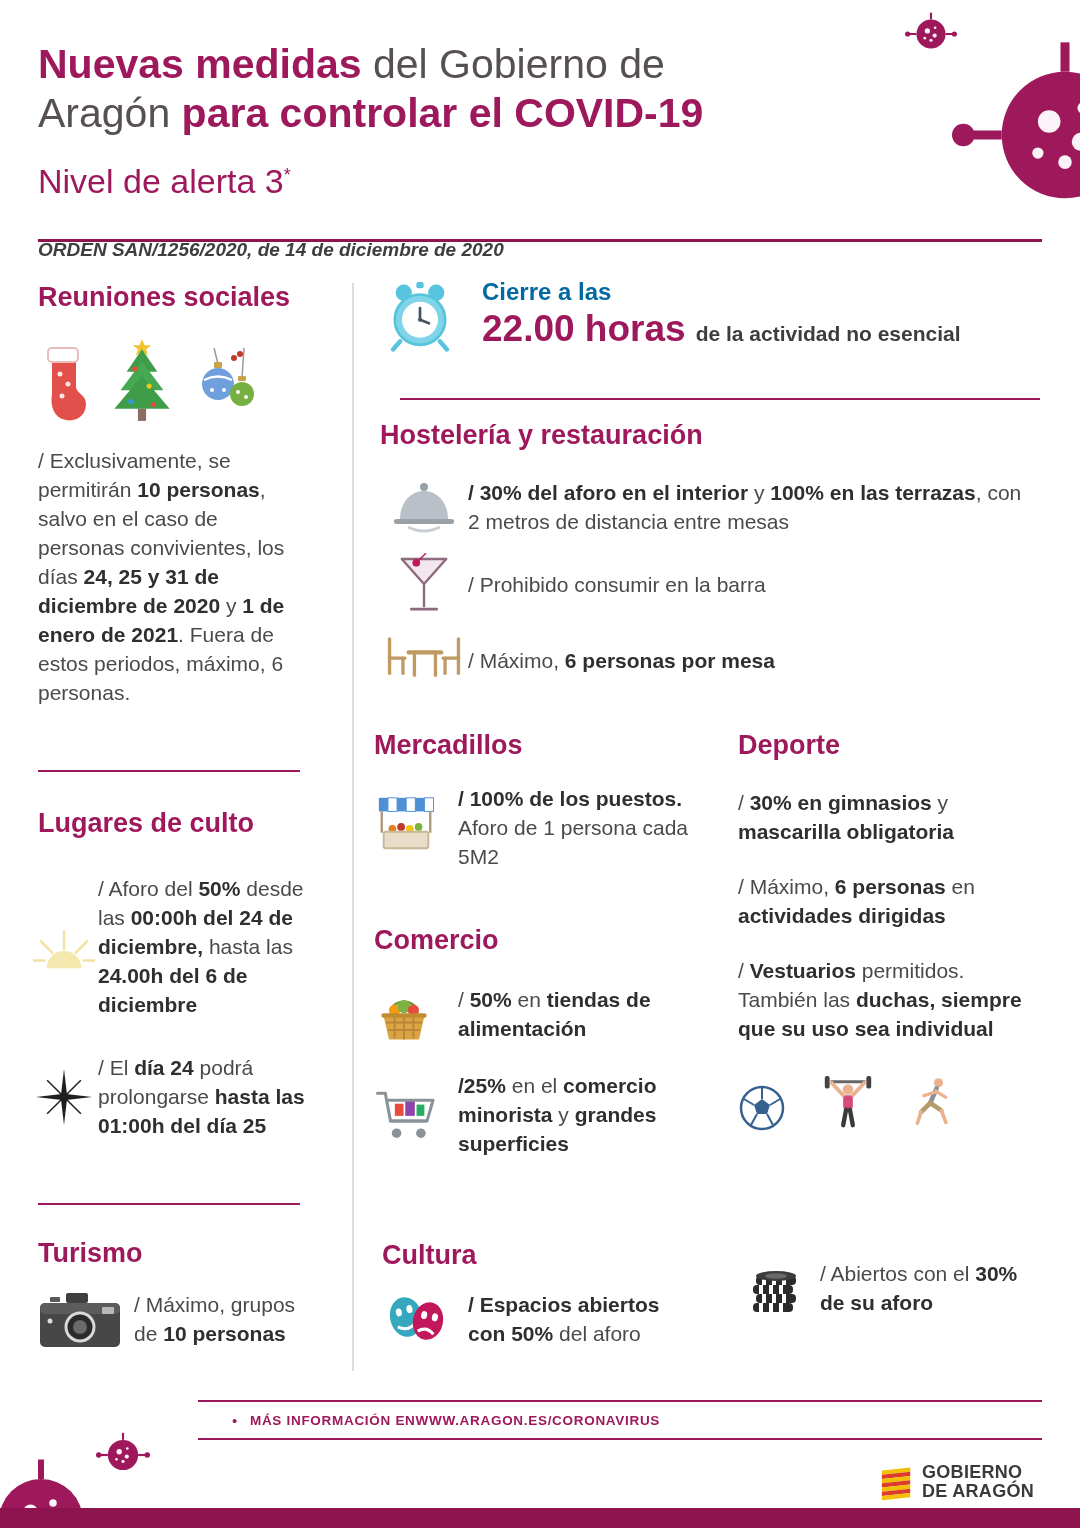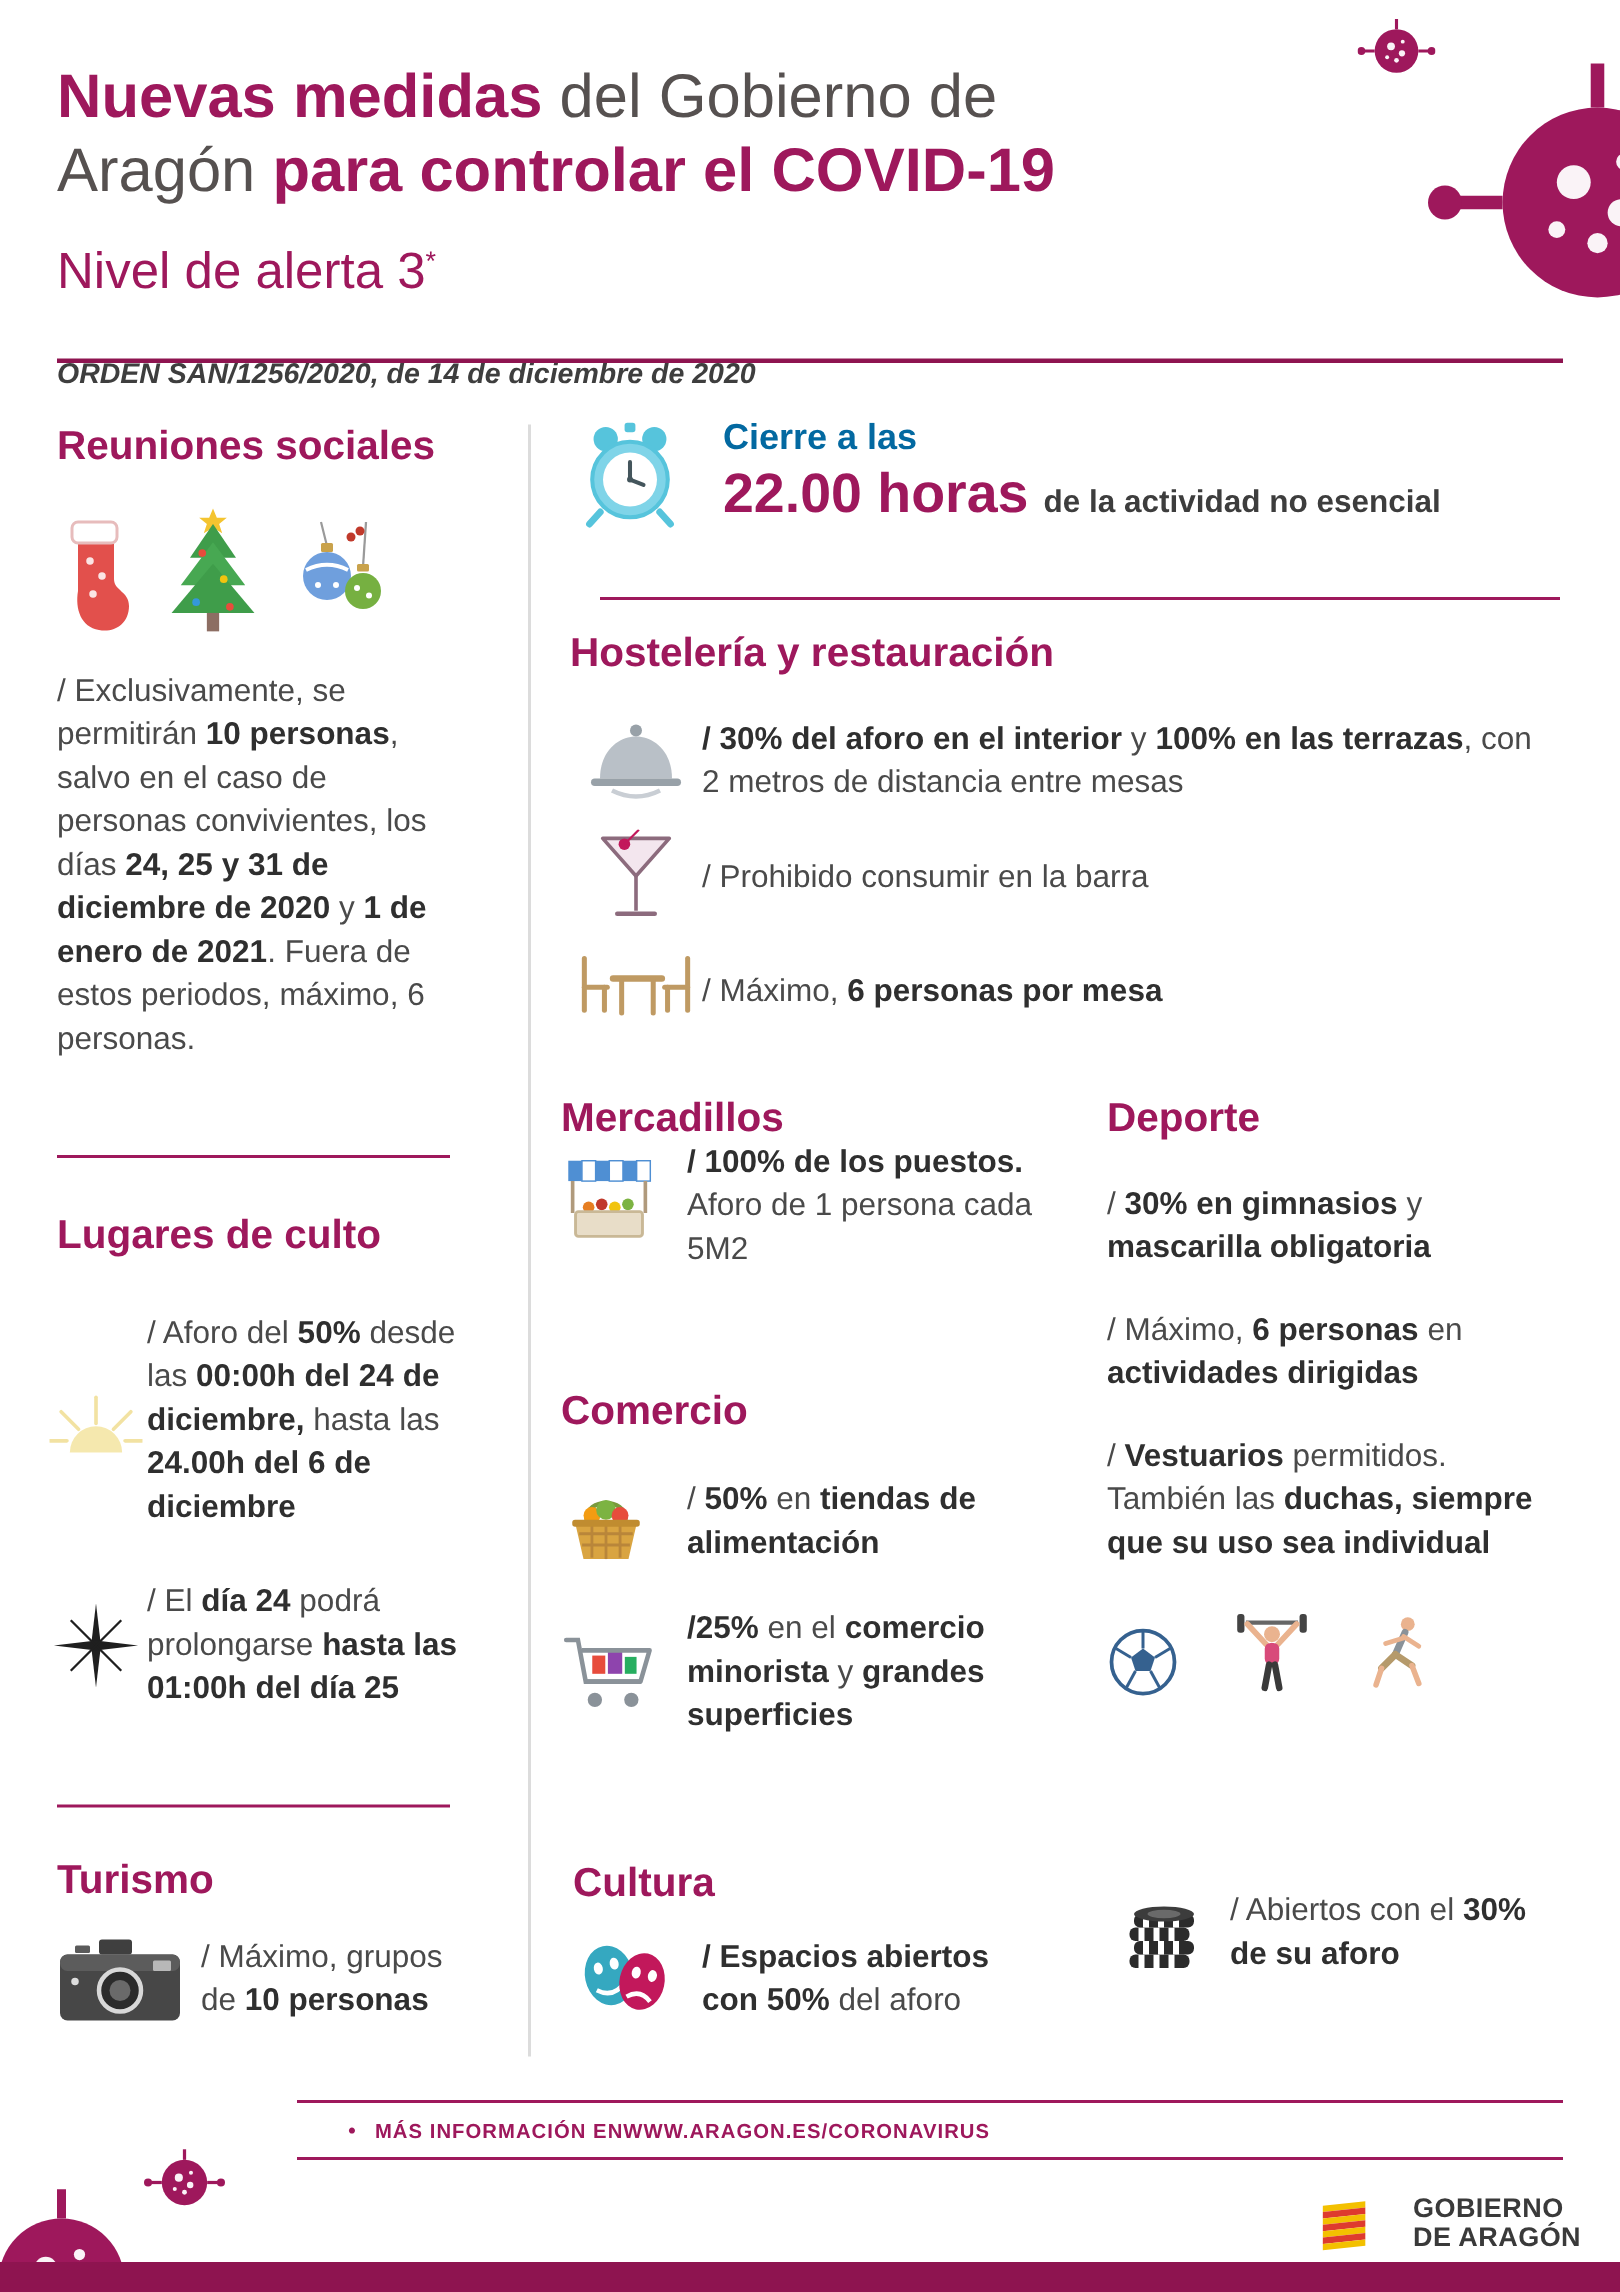--- a/index.html
+++ b/index.html
@@ -40,21 +40,21 @@
   .cierre-suffix{font-size:21px;font-weight:700;color:#3d3d3d;}
 
   
   .footer-band{left:198px;top:1400px;width:844px;height:40px;border-top:2px solid var(--accent);
     border-bottom:2px solid var(--accent);display:flex;align-items:center;padding-left:34px;
     font-size:13.5px;letter-spacing:.7px;color:var(--accent);}
   .footer-band .bullet{margin-right:12px;font-size:15px;}
   .footer-band .pref{font-weight:600;}
   .footer-band .url{font-weight:800;}
 
-  .logo{left:880px;top:1462px;display:flex;align-items:center;gap:28px;}
+  .logo{left:880px;top:1462px;display:flex;align-items:center;gap:8px;}
   .logo-text{font-size:18px;font-weight:800;color:#3a3a3a;line-height:1.08;letter-spacing:.3px;}
   .bottom-bar{left:0;bottom:0;width:1080px;height:20px;background:var(--accent-dark);z-index:5;}
 
   .xmas-row{display:flex;align-items:flex-end;gap:14px;margin-top:16px;height:96px;}
   .deporte-icons{display:flex;align-items:flex-end;gap:36px;margin-top:30px;}
 </style>
 </head>
 <body>
 
 <div class="page">
@@ -278,21 +278,21 @@
               <line x1="58" y1="20" x2="58" y2="44"></line>
           </g>
         </svg>
       </div>
       <p class="body-txt" style="width:566px"><span>/ Máximo, </span><span class="b">6 personas por mesa</span></p>
     </div>
   </div>
 
   <div class="abs" style="left:374px;top:730px;width:320px">
     <div class="sec-h">Mercadillos</div>
-    <div class="icon-row" style="">
+    <div class="icon-row" style="margin-top:24px">
       <div class="icon-box" style="width:84px;padding-top:6px;justify-content:flex-start">
         <svg width="64" height="66" viewBox="0 0 66 66">
           <g>
             <rect x="5" y="6" width="9.4" height="14" fill="#4f8fd3"></rect>
             <rect x="14.4" y="6" width="9.4" height="14" fill="#fff" stroke="#4f8fd3"></rect>
             <rect x="23.8" y="6" width="9.4" height="14" fill="#4f8fd3"></rect>
             <rect x="33.2" y="6" width="9.4" height="14" fill="#fff" stroke="#4f8fd3"></rect>
             <rect x="42.6" y="6" width="9.4" height="14" fill="#4f8fd3"></rect>
             <rect x="52" y="6" width="9.4" height="14" fill="#fff" stroke="#4f8fd3"></rect>
           </g>

